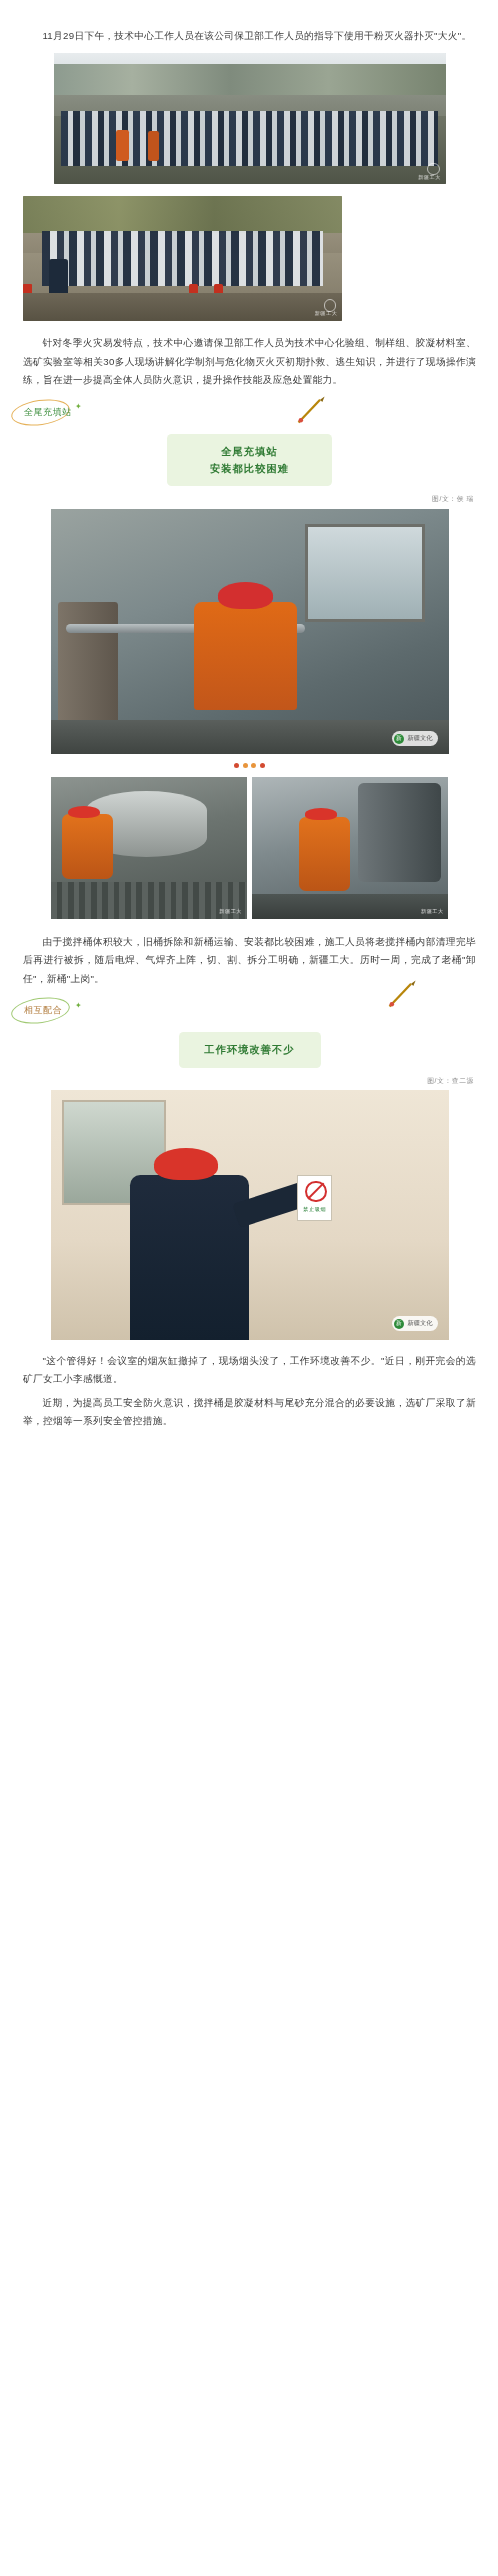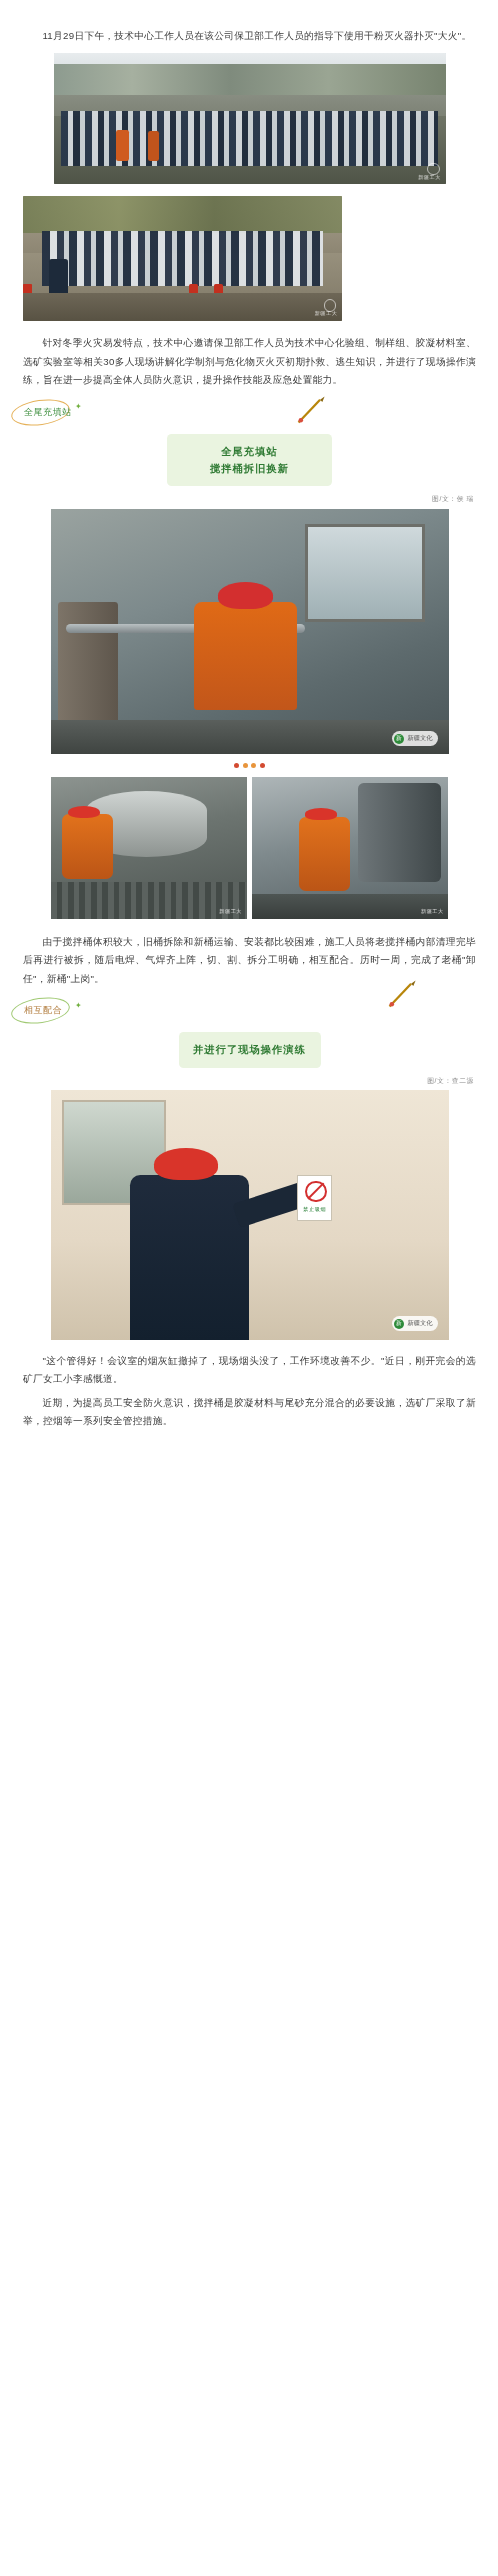--- a/index.html
+++ b/index.html
@@ -289,21 +289,21 @@
     <svg class="pen" viewBox="0 0 60 60" style="right:171px;top:-2.3px;">
       <line x1="8" y1="52" x2="46" y2="12" stroke="#b8860b" stroke-width="4"></line>
       <polygon points="46,12 54,6 50,16" fill="#8b6914"></polygon>
       <circle cx="12" cy="48" r="4" fill="#d94f3d"></circle>
     </svg>
   </div>
 
   <div class="banner-wrap">
     <div class="banner">
       <span class="sub">全尾充填站</span>
-      <span class="sub">搅拌桶拆旧换新</span>
+      <span class="sub">安装都比较困难</span>
     </div>
   </div>
 
   <div class="credit-row">
     <div class="credit">图/文：侯  瑞</div>
   </div>
 
   <div class="feat-wrap">
     <div class="feat">
       <div class="bg-wall"></div>
@@ -340,36 +340,36 @@
     <div class="cellph cellB">
       <div class="bg"></div>
       <div class="duct"></div>
       <div class="man"></div>
       <div class="hat"></div>
       <div class="floor"></div>
       <div class="wm">新疆工大</div>
     </div>
   </div>
 
-  <p class="para">由于搅拌桶体积较大，旧桶拆除和新桶运输、安装都比较困难，施工人员将老搅拌桶内部清理完毕后再进行被拆，随后电焊、气焊齐上阵，切、割、拆分工明确，相互配合。历时一周，完成了老桶"卸任"，新桶"上岗"。</p>
+  <p class="para">由于搅拌桶体积较大，旧桶拆除和新桶运输、安装都比较困难，施工人员将老搅拌桶内部清理完毕后再进行被拆，随后电焊、气焊齐上阵，切、割、拆分工明确，新疆工大。历时一周，完成了老桶"卸任"，新桶"上岗"。</p>
 
   <div class="deco-line">
     <div class="tag-ring green"></div>
     <div class="tag-green brown">相互配合</div>
     <div class="sparkle" style="left:75px;top:6.8px;">✦</div>
     <svg class="pen" viewBox="0 0 60 60" style="right:80px;top:-17px;">
       <line x1="8" y1="52" x2="46" y2="12" stroke="#b8860b" stroke-width="4"></line>
       <polygon points="46,12 54,6 50,16" fill="#8b6914"></polygon>
       <circle cx="12" cy="48" r="4" fill="#d94f3d"></circle>
     </svg>
   </div>
 
   <div class="banner-wrap">
     <div class="banner b2">
-      <span class="sub">并进行了现场操作演练</span>
+      <span class="sub">工作环境改善不少</span>
     </div>
   </div>
 
   <div class="credit-row">
     <div class="credit">图/文：查二源</div>
   </div>
 
   <div class="feat-wrap">
     <div class="feat3">
       <div class="wall"></div>

